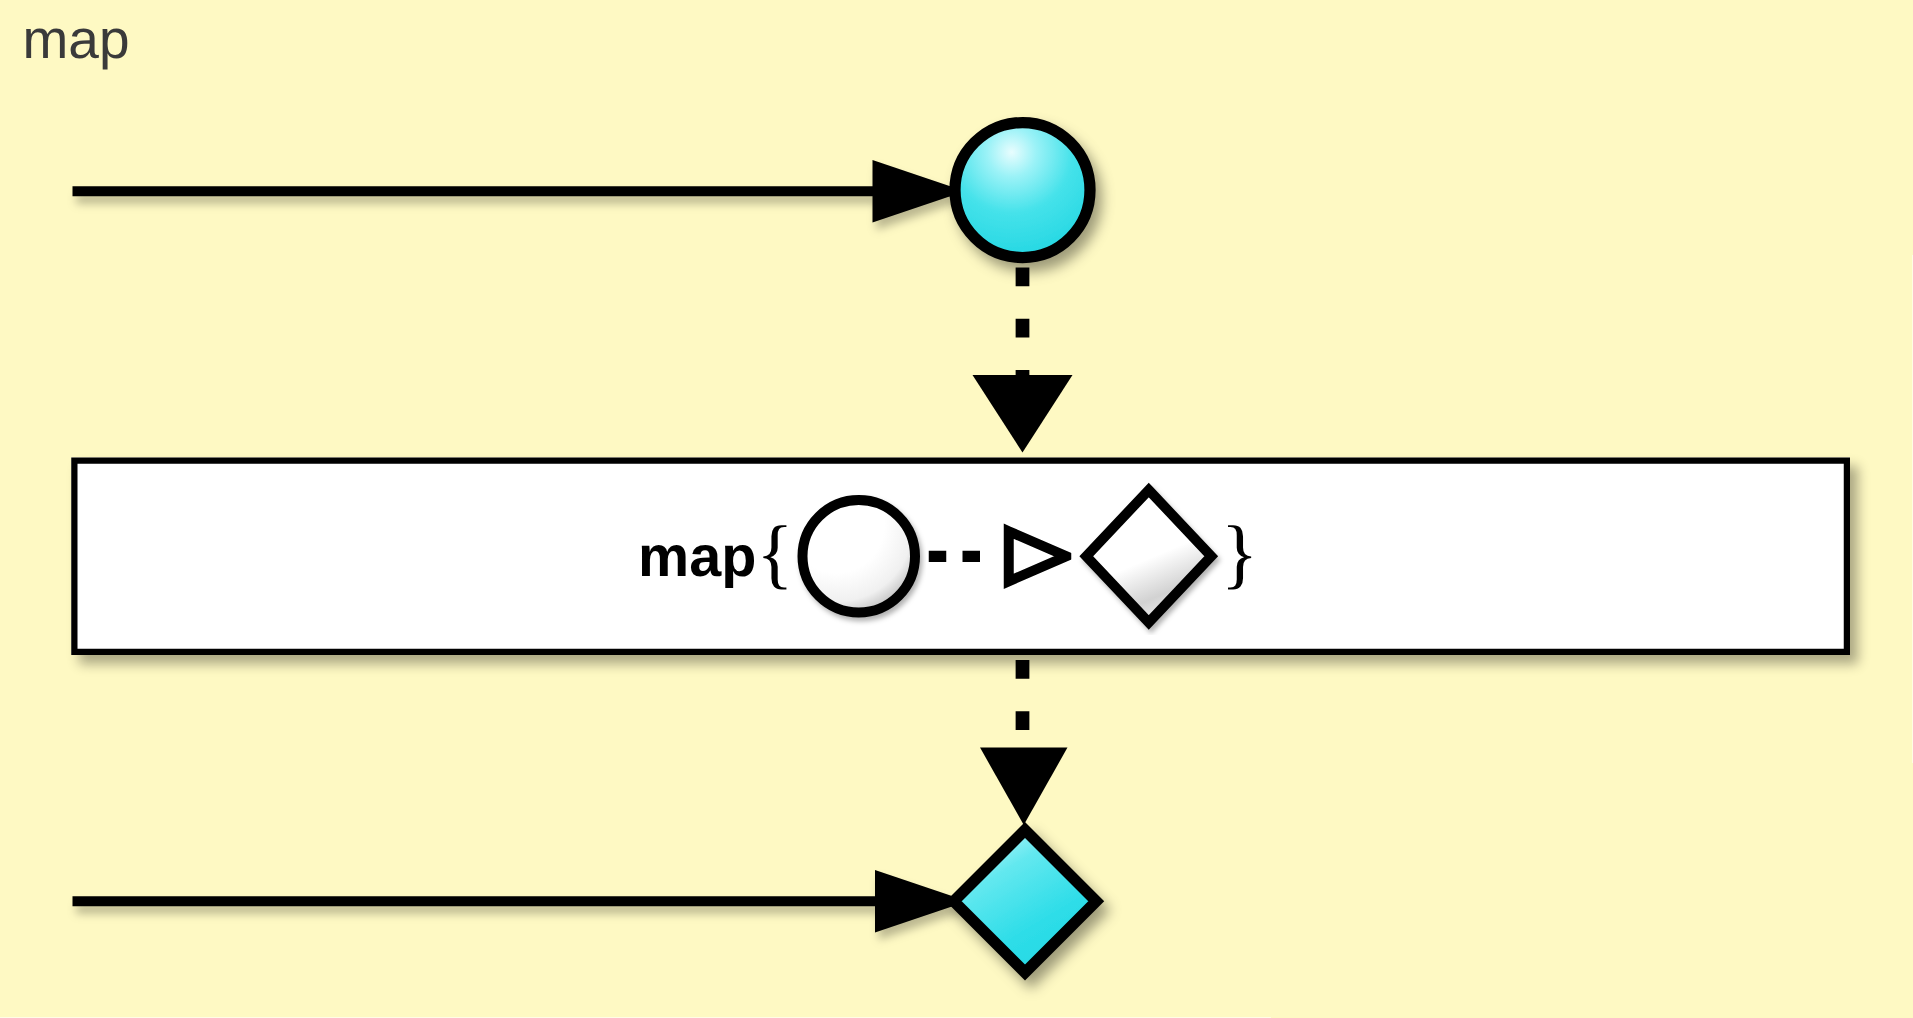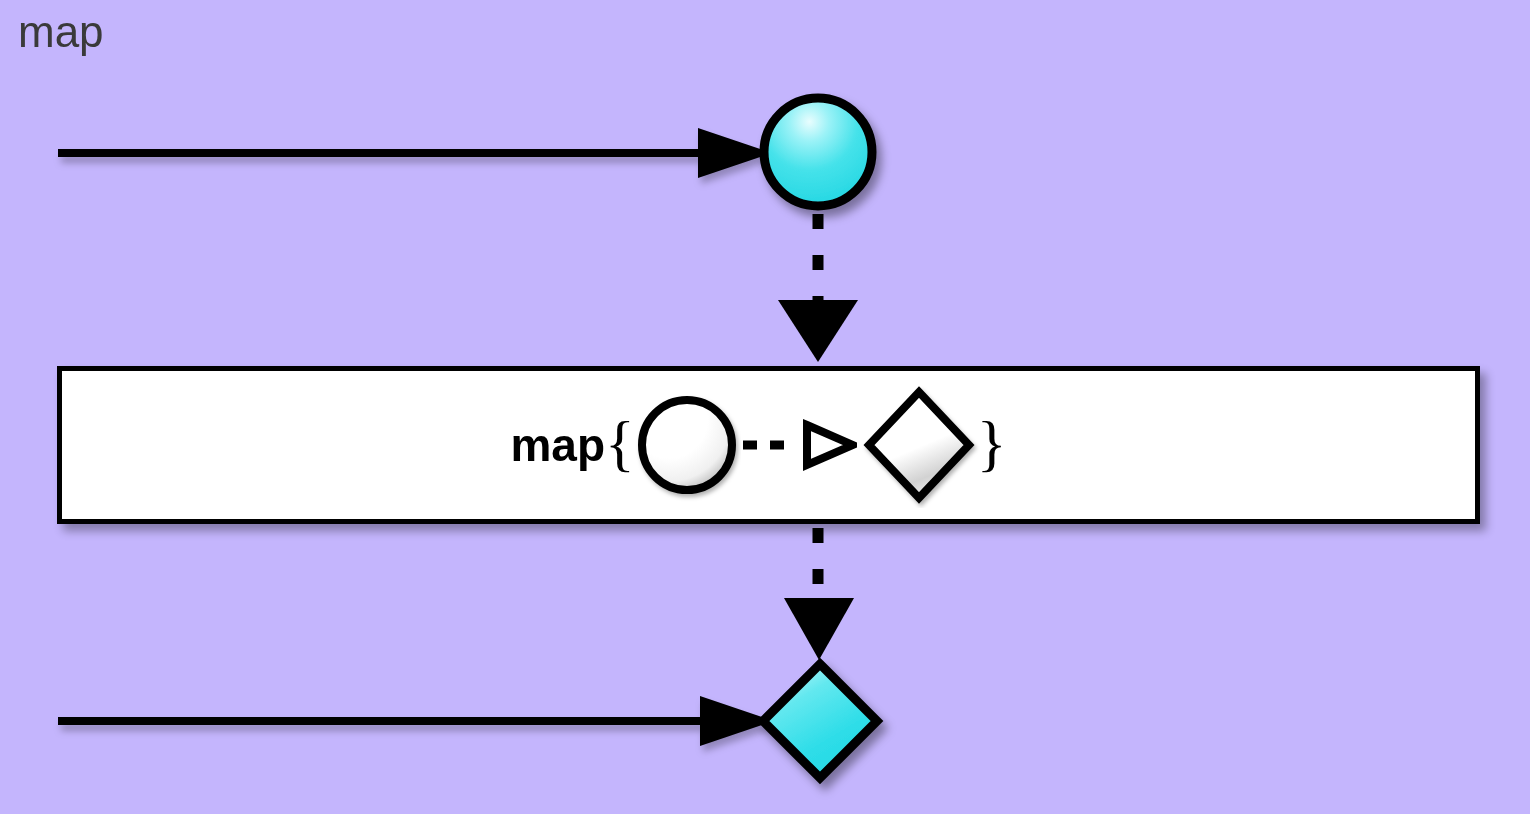--- a/index.html
+++ b/index.html
@@ -8,21 +8,21 @@
     padding: 0;
     background: #ffffff;
   }
   body {
     font-family: "Liberation Sans", "DejaVu Sans", sans-serif;
   }
   #stage {
     position: relative;
     width: 1530px;
     height: 814px;
-    background: #c4b5fd;
+    background: #fef9c3;
     overflow: hidden;
   }
 
   
   .diagram-title {
     position: absolute;
     left: 18px;
     top: 10px;
     font-size: 44px;
     line-height: 1;

